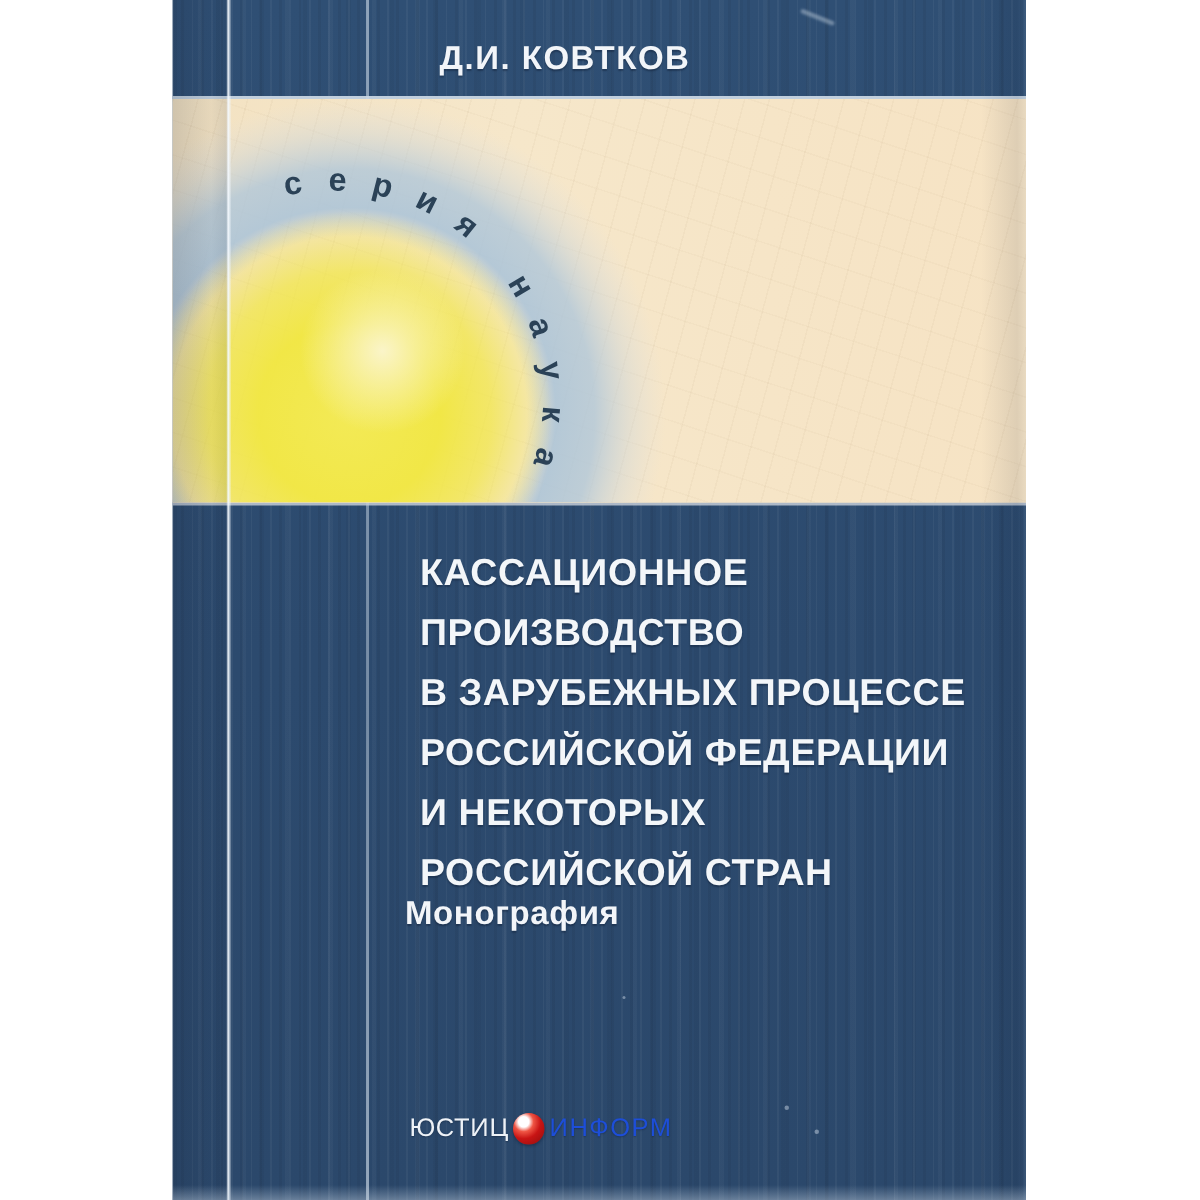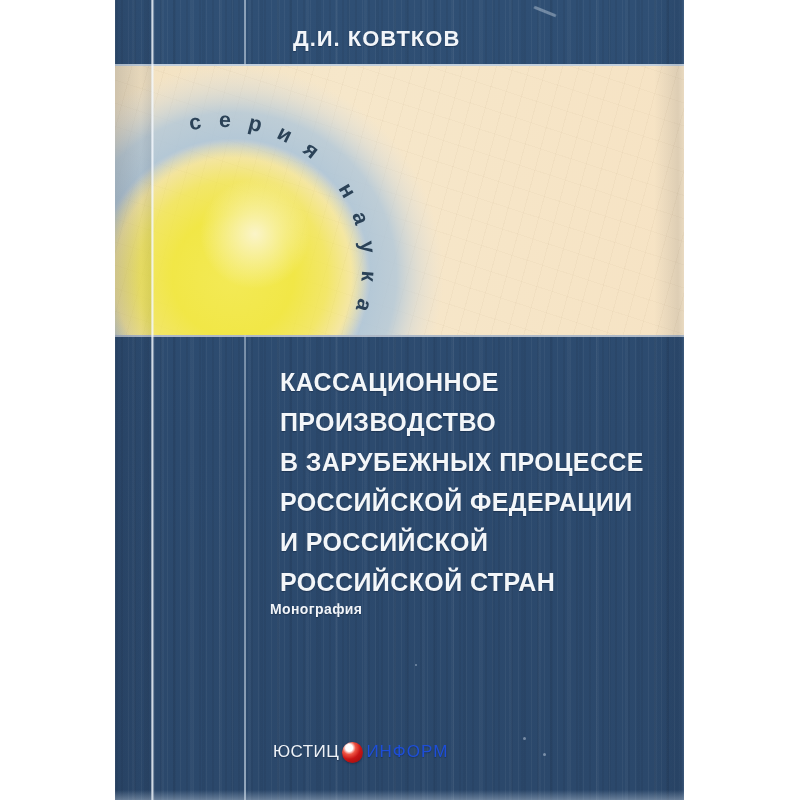--- a/index.html
+++ b/index.html
@@ -58,21 +58,21 @@
     text-shadow:0 1px 1px rgba(10,20,40,0.35);
   }
   .title{
     position:absolute;left:155px;top:362px;z-index:7;
     color:#f3f6f9;font-size:25px;font-weight:700;letter-spacing:0.4px;line-height:40px;
     text-shadow:0 1px 1px rgba(10,20,40,0.35);
     margin-left:10px;
   }
   .subtitle{
     position:absolute;left:155px;top:597px;z-index:7;
-    color:#f2f5f9;font-size:14px;font-weight:700;letter-spacing:0.4px;line-height:24px;
+    color:#f2f5f9;font-size:22px;font-weight:700;letter-spacing:0.4px;line-height:24px;
     text-shadow:0 1px 1px rgba(10,20,40,0.35);
   }
   .publisher{
     position:absolute;left:158px;top:740px;z-index:7;height:24px;
     display:flex;align-items:center;
   }
   .publisher .part1{
     color:#eef2f7;font-size:17px;font-weight:400;letter-spacing:0.5px;
     text-shadow:0 1px 1px rgba(10,20,40,0.35);
   }
@@ -140,21 +140,21 @@
     <div class="right-shade"></div>
     <div class="bottom-edge"></div>
 
     <div class="author">Д.И. КОВТКОВ</div>
 
     <div class="title">
       <div>КАССАЦИОННОЕ</div>
       <div>ПРОИЗВОДСТВО</div>
       <div>В ЗАРУБЕЖНЫХ ПРОЦЕССЕ</div>
       <div>РОССИЙСКОЙ ФЕДЕРАЦИИ</div>
-      <div>И РОССИЙСКОЙ</div>
+      <div>И НЕКОТОРЫХ</div>
       <div>РОССИЙСКОЙ СТРАН</div>
     </div>
 
     <div class="subtitle">Монография</div>
 
     <div class="publisher">
       <span class="part1">ЮСТИЦ</span>
       <span class="dot"></span>
       <span class="part2">ИНФОРМ</span>
     </div>

